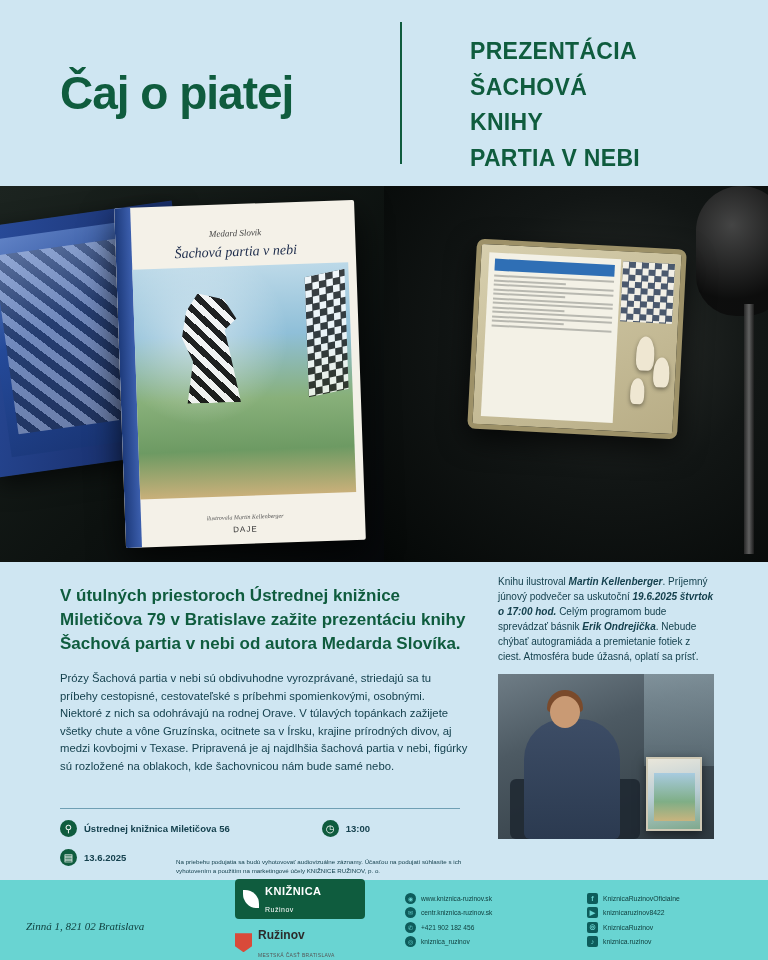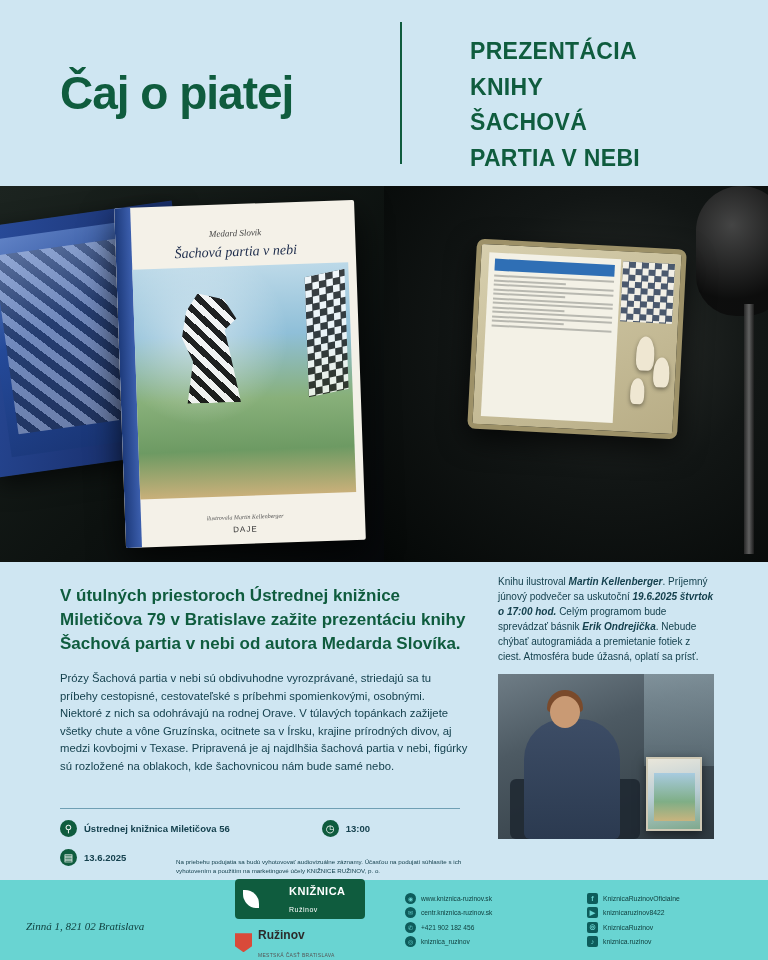--- a/index.html
+++ b/index.html
@@ -293,21 +293,21 @@
   .f-logos { width: 170px; }
   .logo-kniznica {
     display:flex; align-items:center; gap:6px;
     background:#0f5c3e; color:#fff; border-radius:4px;
     padding:3px 8px; width:130px;
   }
   .logo-leaf {
     width:16px; height:18px; background:#fff;
     border-radius: 0 14px 0 14px;
   }
-  .logo-kn-text { line-height:1.05;margin-left:24px; }
+  .logo-kn-text { line-height:1.05; }
   .logo-kn-1 { font-size:11px; font-weight:bold; letter-spacing:.5px; }
   .logo-kn-2 { font-size:7px; letter-spacing:.5px; }
   .logo-ruzinov {
     display:flex; align-items:center; gap:6px; margin-top:6px; width:130px;
   }
   .logo-shield {
     width:17px; height:19px; background:#d94a3a;
     clip-path: polygon(0 0,100% 0,100% 68%,50% 100%,0 68%);
   }
   .logo-rz-1 { font-size:12px; font-weight:bold; color:#2b2b2b; }
@@ -332,22 +332,22 @@
 </head>
 <body>
 
 <div class="poster">
 
   <div class="header">
     <div class="header-title">Čaj o piatej</div>
     <div class="header-divider"></div>
     <div class="header-sub">
       <div>PREZENTÁCIA</div>
+      <div>ŠACHOVÁ</div>
       <div>KNIHY</div>
-      <div>ŠACHOVÁ</div>
       <div>PARTIA V NEBI</div>
     </div>
   </div>
 
   <div class="photo-band">
     <div class="pb-dark-left"></div>
     <div class="pb-dark-right"></div>
 
     <div class="book-left">
       <div class="book-left-inner"></div>

